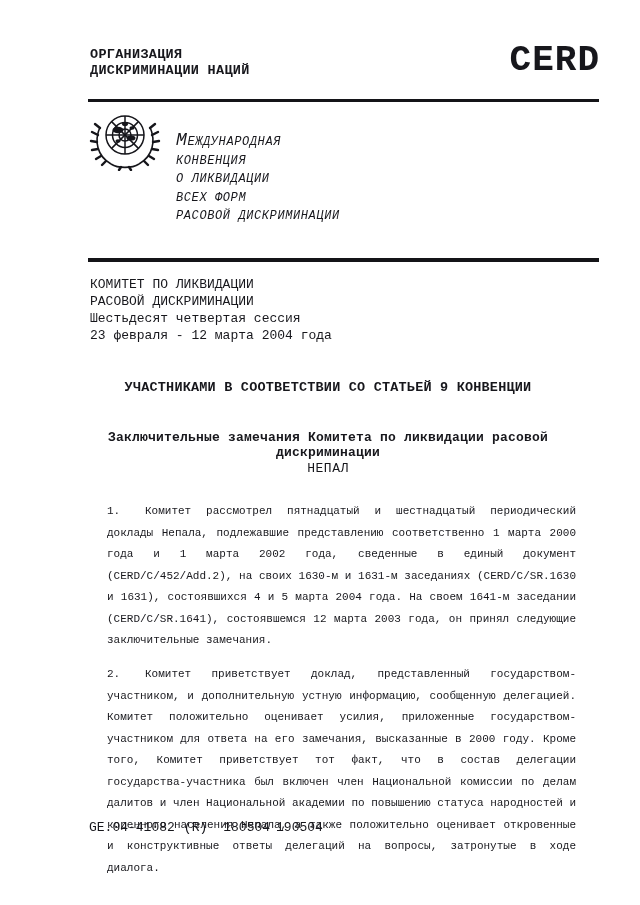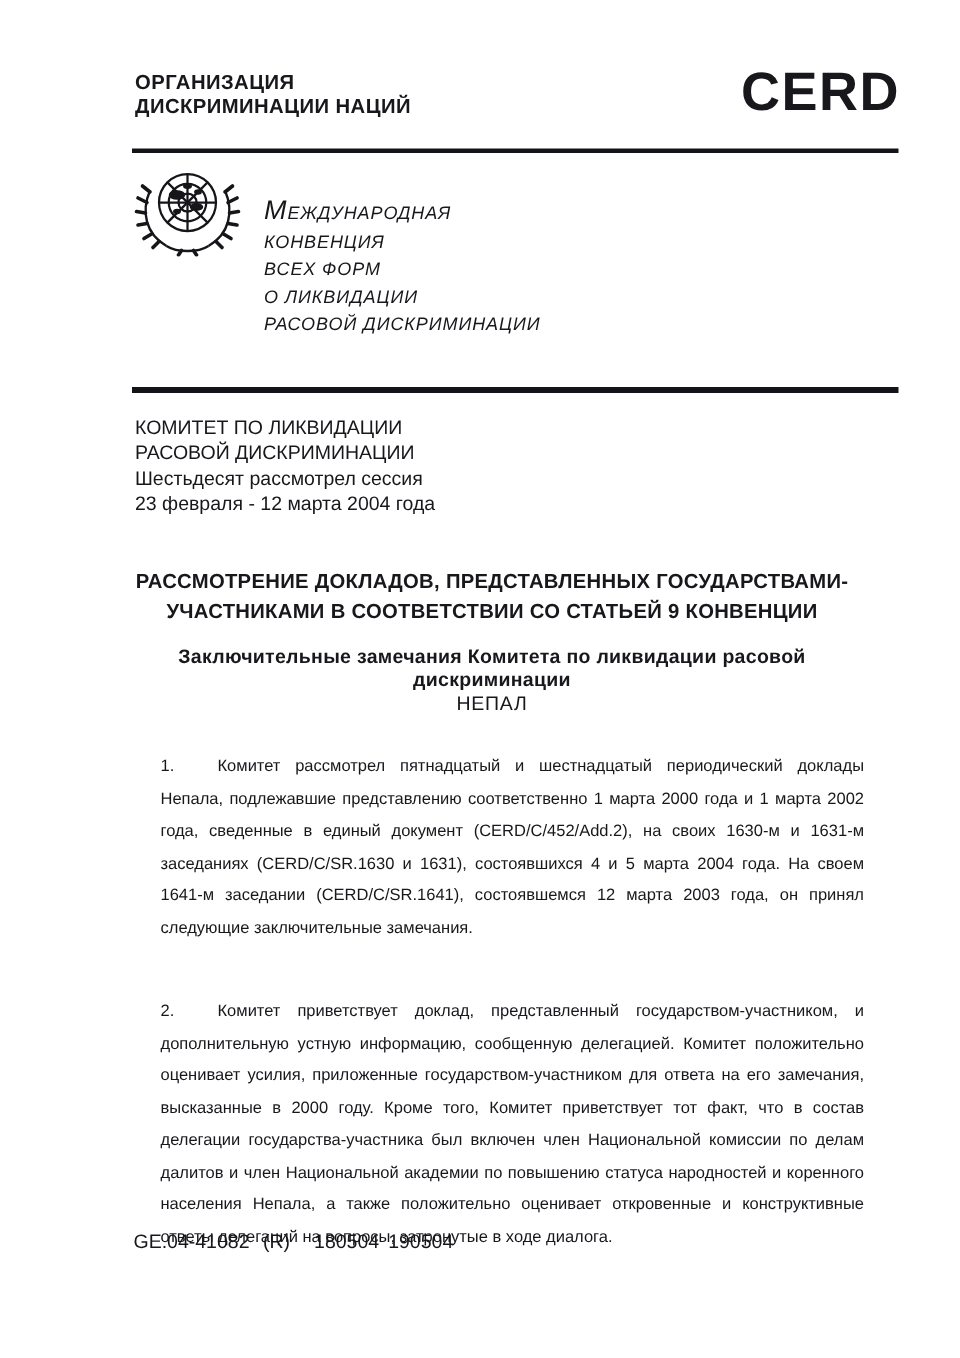--- a/index.html
+++ b/index.html
@@ -6,21 +6,21 @@
     margin: 0;
     padding: 0;
     background: #f3f3f1;
   }
   .page {
     position: relative;
     width: 640px;
     height: 905px;
     margin: 0 auto;
     background: #ffffff;
-    font-family: Liberation Sans, sans-serif;
+    font-family: Liberation Mono, monospace;
     color: #17171c;
     overflow: hidden;
   }
 
   
   .org-name {
     position: absolute;
     left: 90px;
     top: 47px;
     font-size: 13.5px;
@@ -201,37 +201,36 @@
         <line x1="56" y1="50" x2="60" y2="54"></line>
         <line x1="33" y1="56" x2="31" y2="59"></line>
         <line x1="41" y1="56" x2="43" y2="59"></line>
       </g>
     </svg>
   </div>
 
   <div class="masthead">
     <div class="masthead-line first">МЕЖДУНАРОДНАЯ</div>
     <div class="masthead-line">КОНВЕНЦИЯ</div>
+    <div class="masthead-line">О ЛИКВИДАЦИИ</div>
     <div class="masthead-line">ВСЕХ ФОРМ</div>
-    <div class="masthead-line">О ЛИКВИДАЦИИ</div>
     <div class="masthead-line">РАСОВОЙ ДИСКРИМИНАЦИИ</div>
   </div>
 
 
   <div class="rule rule-2"></div>
 
   <div class="session-block">
     <div>КОМИТЕТ ПО ЛИКВИДАЦИИ</div>
     <div>РАСОВОЙ ДИСКРИМИНАЦИИ</div>
-    <div>Шестьдесят рассмотрел сессия</div>
+    <div>Шестьдесят четвертая сессия</div>
     <div>23 февраля - 12 марта 2004 года</div>
   </div>
 
   <div class="center-band doc-title">
-    <div>РАССМОТРЕНИЕ ДОКЛАДОВ, ПРЕДСТАВЛЕННЫХ ГОСУДАРСТВАМИ-</div>
     <div>УЧАСТНИКАМИ В СООТВЕТСТВИИ СО СТАТЬЕЙ 9 КОНВЕНЦИИ</div>
   </div>
 
   <div class="center-band doc-subtitle">Заключительные замечания Комитета по ликвидации расовой дискриминации</div>
 
   <div class="center-band country">НЕПАЛ</div>
 
   <p class="para para-1"><span class="pnum">1.</span><span>Комитет рассмотрел пятнадцатый и шестнадцатый периодический доклады Непала, подлежавшие представлению соответственно 1 марта 2000 года и 1 марта 2002 года, сведенные в единый документ (CERD/C/452/Add.2), на своих 1630-м и 1631-м заседаниях (CERD/C/SR.1630 и 1631), состоявшихся 4 и 5 марта 2004 года.  На своем 1641-м заседании (CERD/C/SR.1641), состоявшемся 12 марта 2003 года, он принял следующие заключительные замечания.</span></p>
 
 

